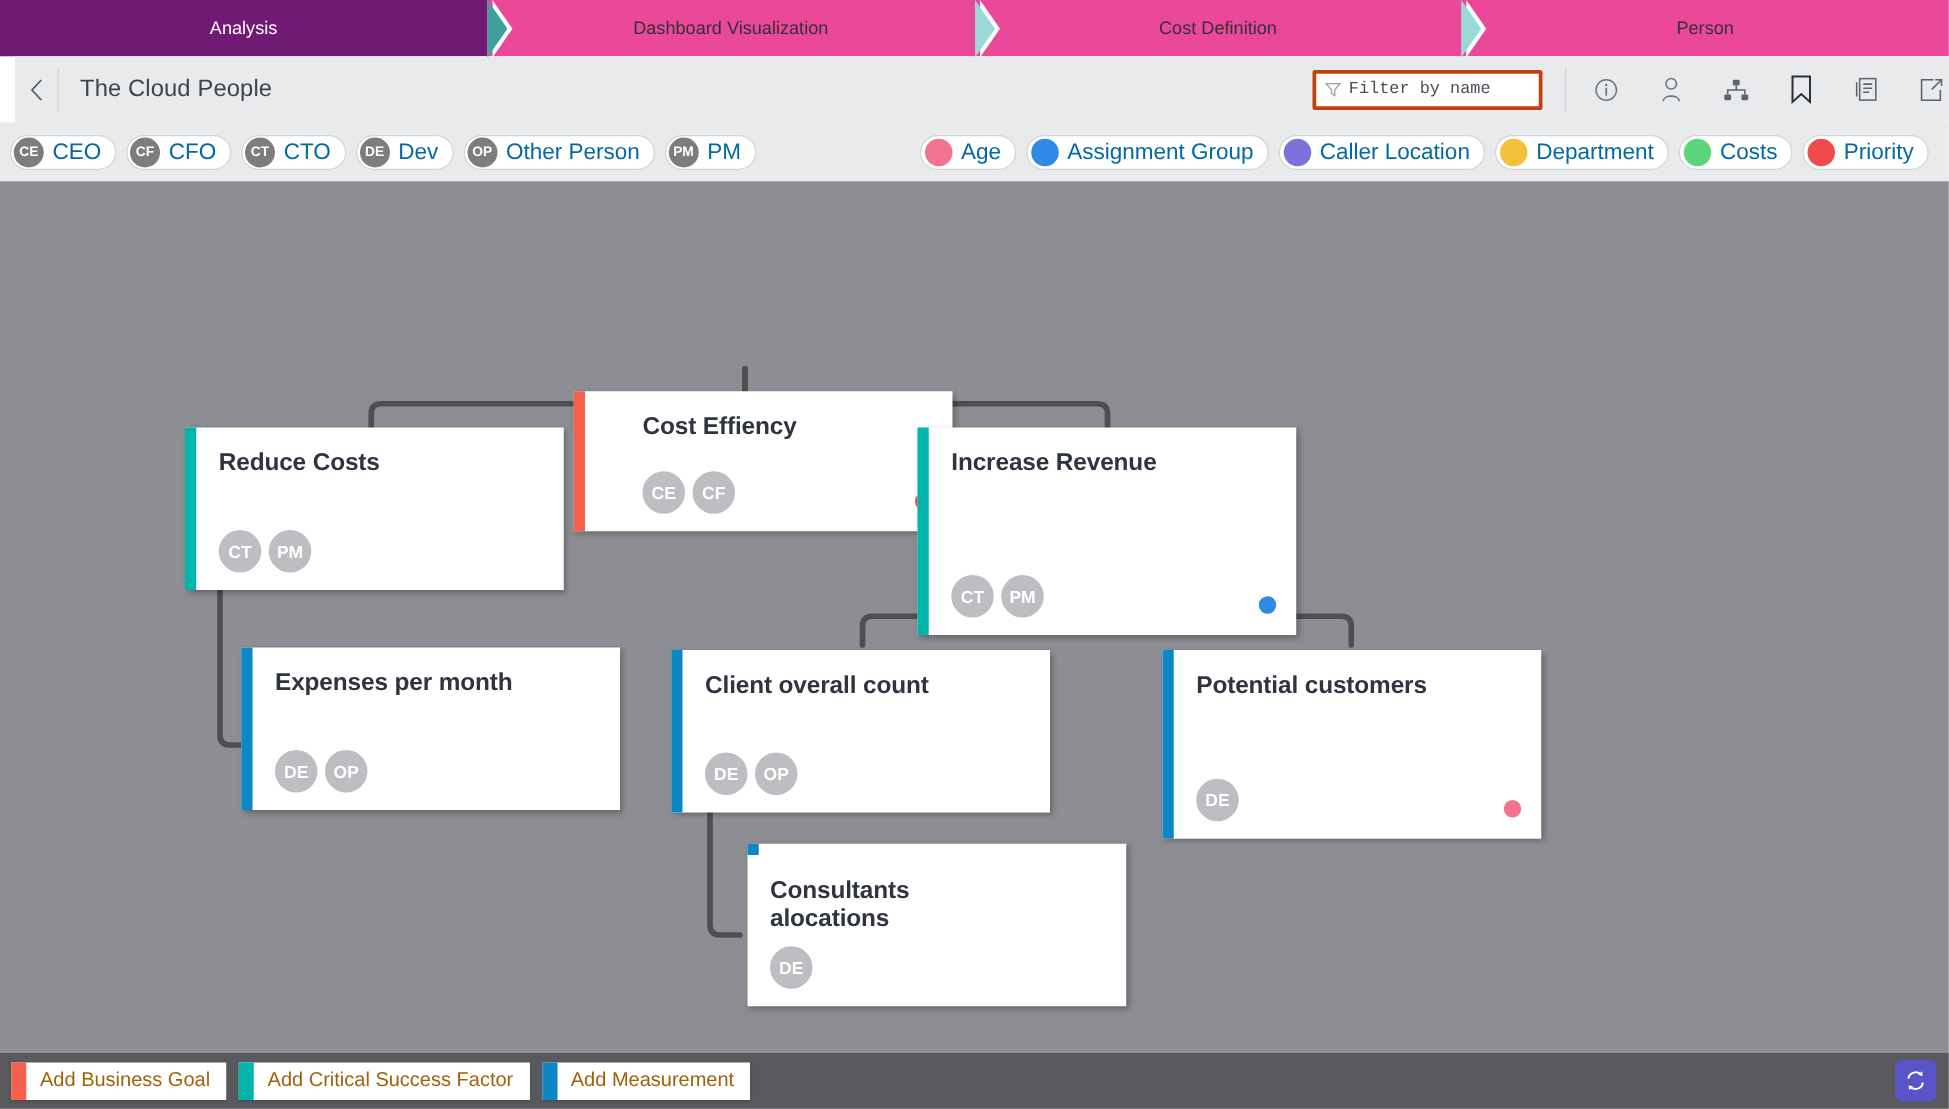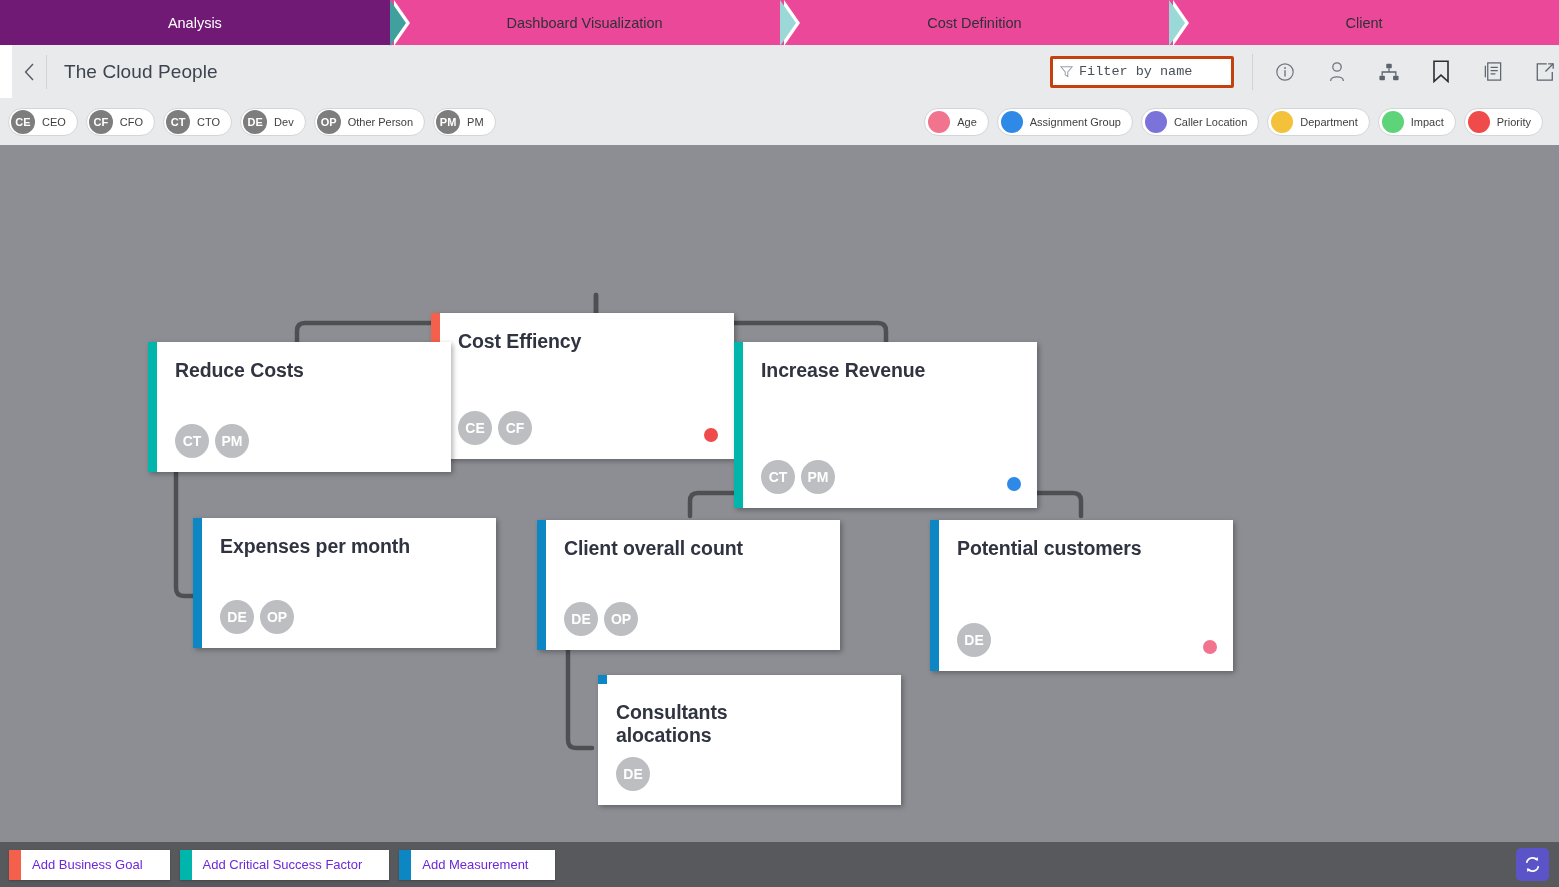--- a/index.html
+++ b/index.html
@@ -124,21 +124,21 @@
     width: 24px; height: 24px;
     border-radius: 50%;
     background: #7d7d7d;
     color: #ffffff;
     font-size: 11px;
     font-weight: bold;
     display: flex; align-items: center; justify-content: center;
     margin-right: 7px;
     flex: 0 0 auto;
   }
-  .chip .lbl { font-size: 11px; color: #404040; }
+  .chip .lbl { font-size: 18px; color: #0369a1; }
   .chipbar-right { margin-left: auto; display: flex; align-items: center; }
   .chip .dot {
     width: 22px; height: 22px;
     border-radius: 50%;
     margin-right: 7px;
     margin-left: 1px;
     flex: 0 0 auto;
   }
 
   
@@ -211,22 +211,22 @@
     height: 30px;
     background: #ffffff;
     display: flex;
     align-items: center;
     margin-right: 10px;
     cursor: pointer;
     box-shadow: 0 1px 2px rgba(0,0,0,.25);
   }
   .addbtn .sw { width: 12px; height: 30px; flex: 0 0 12px; }
   .addbtn .txt {
-    font-size: 13px; color: #6d28d9;
-    padding: 0 27px 0 11px;
+    font-size: 16px; color: #a16207;
+    padding: 0 13px 0 11px;
     white-space: nowrap;
   }
   .refresh-btn {
     position: absolute;
     right: 10px; bottom: 6px;
     width: 33px; height: 33px;
     background: #5b54c9;
     border-radius: 5px;
     display: flex; align-items: center; justify-content: center;
     cursor: pointer;
@@ -239,21 +239,21 @@
   <div class="step active">
     <span>Analysis</span>
   </div>
   <div class="step">
     <span>Dashboard Visualization</span>
   </div>
   <div class="step">
     <span>Cost Definition</span>
   </div>
   <div class="step">
-    <span>Client</span>
+    <span>Person</span>
   </div>
 </div>
 
 <div class="header">
   <div class="back-btn">
     <svg width="11" height="18" viewBox="0 0 11 18">
       <polyline points="9,1 1.6,9 9,17" fill="none" stroke="#555b63" stroke-width="1.4"></polyline>
     </svg>
   </div>
   <div class="header-divider"></div>
@@ -354,21 +354,21 @@
     <div class="chip">
       <span class="dot" style="background:#7b73d9"></span>
       <span class="lbl">Caller Location</span>
     </div>
     <div class="chip">
       <span class="dot" style="background:#f3c13a"></span>
       <span class="lbl">Department</span>
     </div>
     <div class="chip">
       <span class="dot" style="background:#5ed47a"></span>
-      <span class="lbl">Impact</span>
+      <span class="lbl">Costs</span>
     </div>
     <div class="chip">
       <span class="dot" style="background:#ef4b4b"></span>
       <span class="lbl">Priority</span>
     </div>
   </div>
 </div>
 
 <div class="canvas">
 
@@ -380,21 +380,21 @@
 
       <path d="M176,324 L176,443 Q176,451 184,451 L196,451"></path>
 
       <path d="M886,324 L886,340 Q886,348 878,348 L698,348 Q690,348 690,356 L690,371"></path>
       <path d="M886,324 L886,340 Q886,348 894,348 L1073,348 Q1081,348 1081,356 L1081,371"></path>
 
       <path d="M568,500 L568,595 Q568,603 576,603 L592,603"></path>
     </g>
   </svg>
 
-  <div class="card" style="left:431px; top:168px; width:303px; height:146px;">
+  <div class="card" style="left:459px; top:168px; width:303px; height:112px;gap:28px;">
     <div class="edge" style="background:#f4604c"></div>
     <div class="body">
       <div class="title">Cost Effiency</div>
       <div class="avatars">
         <span class="av">CE</span>
         <span class="av">CF</span>
       </div>
       <span class="statusdot" style="background:#ef4b4b"></span>
     </div>
   </div>

